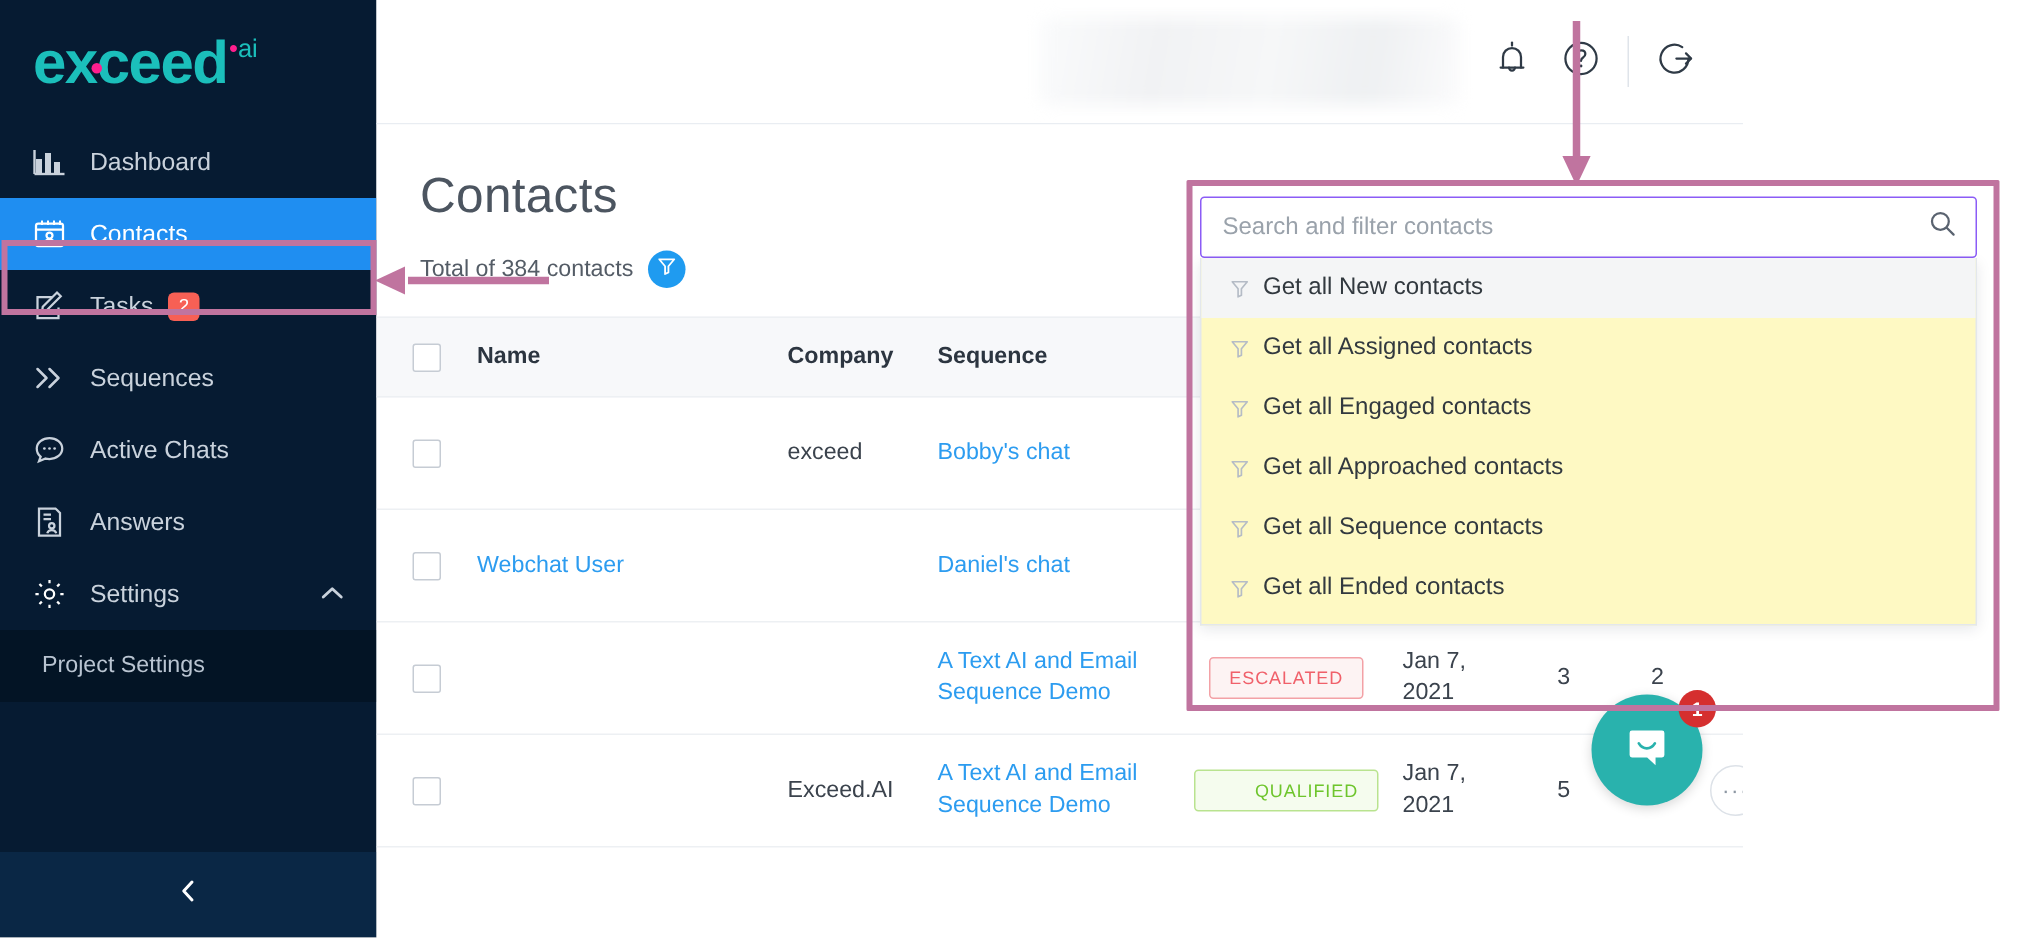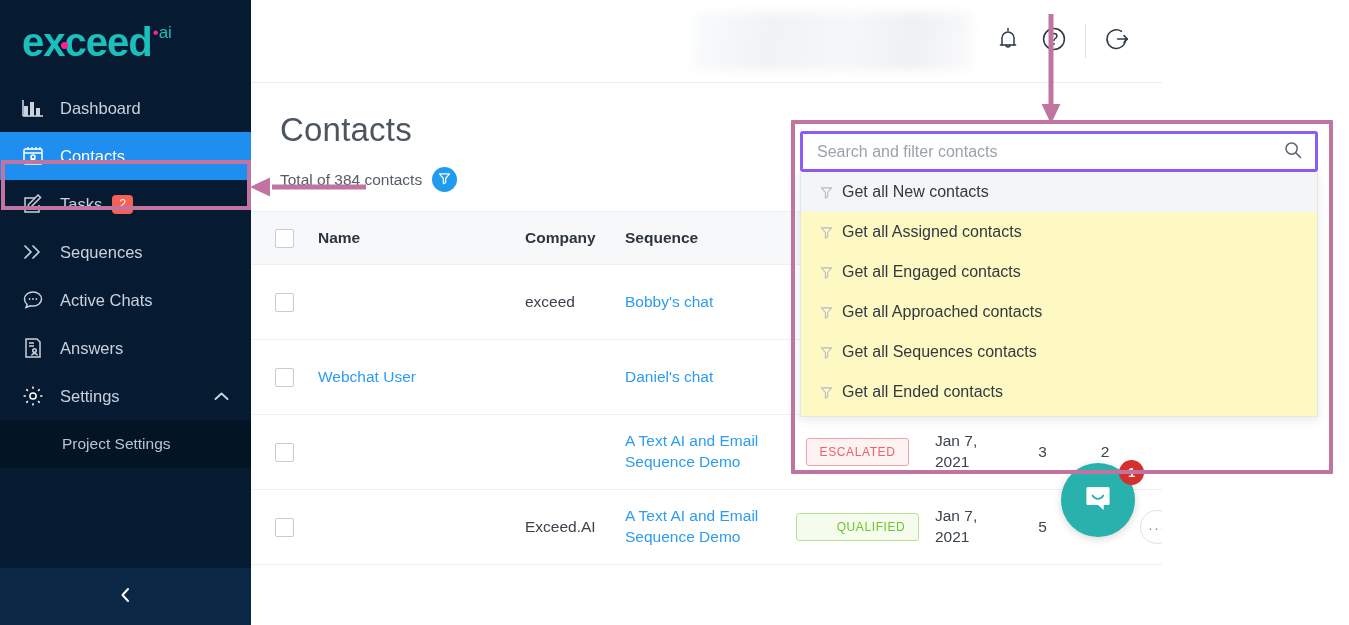--- a/index.html
+++ b/index.html
@@ -58,21 +58,21 @@
   .nav-item.active .nav-ico svg { stroke: #ffffff; }
   .badge-task {
     background: #f76055; color: #fff; font-size: 12.5px;
     border-radius: 4px; padding: 2px 7px; margin-left: 10px;
     line-height: 1.2; font-weight: 400;
   }
   .chevron-up { position: absolute; right: 22px; top: 50%; transform: translateY(-50%); }
   #submenu { background: #031425; }
   .submenu-item {
     height: 48px; display: flex; align-items: center;
-    padding-left: 62px; color: #b9c4d1; font-size: 15.5px;
+    padding-left: 28px; color: #b9c4d1; font-size: 15.5px;
     cursor: pointer;
   }
   #collapse-bar {
     position: absolute; bottom: 0; left: 0; width: 251px; height: 57px;
     background: #0a2745; display: flex; align-items: center; justify-content: center;
     cursor: pointer;
   }
 
   
   #topbar {
@@ -154,21 +154,21 @@
     color: #8d97a3; font-size: 15px; letter-spacing: 1px; cursor: pointer; background:#fff;
   }
   .date-txt { line-height: 1.35; }
 
   
   #search-panel {
     position: absolute; left: 800px; top: 131px;
     width: 518px; z-index: 40;
   }
   #search-box {
-    height: 41px; border: 3px solid #8b5cf6; border-radius: 3px;
+    height: 41px; border: 1px solid #8b5cf6; border-radius: 3px;
     background: #fff; display: flex; align-items: center;
     padding: 0 13px 0 14px;
   }
   #search-input {
     flex: 1; border: none; outline: none; font-size: 16px;
     color: #3b434d; font-family: "Liberation Sans", sans-serif;
     background: transparent;
   }
   #search-input::placeholder { color: #9aa2ab; }
   #search-results {
@@ -520,21 +520,21 @@
             </svg>
         </span>
         <span>Get all Approached contacts</span>
       </div>
       <div class="result-item">
         <span class="funnel">
           <svg width="13" height="13" viewBox="0 0 14 14" fill="none" stroke="#b5bcc6" stroke-width="1.2" stroke-linejoin="round">
               <path d="M1.6 2h10.8L8.2 7v4.6L5.8 12.8V7z"></path>
             </svg>
         </span>
-        <span>Get all Sequences contacts</span>
+        <span>Get all Sequence contacts</span>
       </div>
       <div class="result-item">
         <span class="funnel">
           <svg width="13" height="13" viewBox="0 0 14 14" fill="none" stroke="#b5bcc6" stroke-width="1.2" stroke-linejoin="round">
               <path d="M1.6 2h10.8L8.2 7v4.6L5.8 12.8V7z"></path>
             </svg>
         </span>
         <span>Get all Ended contacts</span>
       </div>
     </div>

